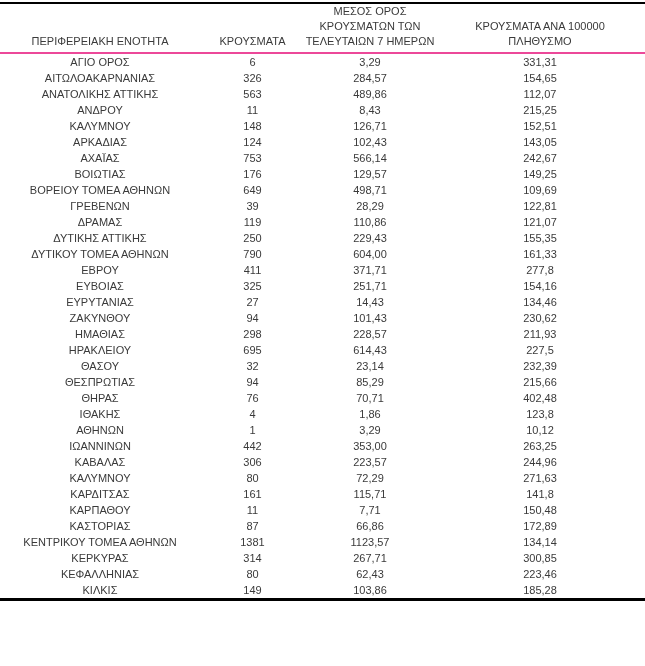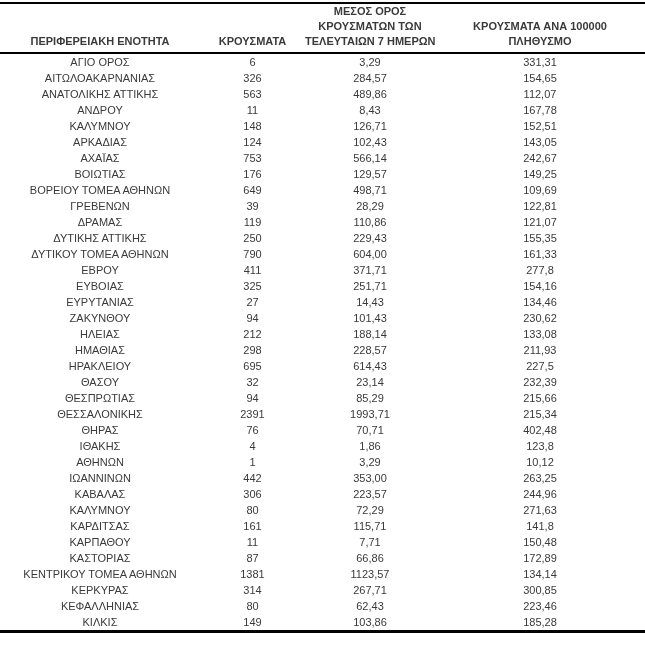--- a/index.html
+++ b/index.html
@@ -22,27 +22,27 @@
     border-top: 2px solid #000000;
     border-bottom: 3px solid #000000;
     color: #3a3a3a;
     font-size: 11px;
   }
   col.c1 { width: 200px; }
   col.c2 { width: 105px; }
   col.c3 { width: 130px; }
   col.c4 { width: 210px; }
   thead th {
-    font-weight: bold;
+    font-weight: normal;
     vertical-align: bottom;
     text-align: center;
     height: 45px;
     padding: 0 0 3px 0;
     line-height: 15px;
-    border-bottom: 2px solid #000000;
+    border-bottom: 2px solid #ec4899;
     white-space: nowrap;
   }
   tbody td {
     height: 16px;
     line-height: 16px;
     padding: 0;
     text-align: center;
     vertical-align: middle;
     white-space: nowrap;
     overflow: hidden;
@@ -94,21 +94,21 @@
         <tr>
     <td>ΑΝΑΤΟΛΙΚΗΣ ΑΤΤΙΚΗΣ</td>
     <td>563</td>
     <td>489,86</td>
     <td>112,07</td>
   </tr>
         <tr>
     <td>ΑΝΔΡΟΥ</td>
     <td>11</td>
     <td>8,43</td>
-    <td>167,78</td>
+    <td>215,25</td>
   </tr>
         <tr>
     <td>ΚΑΛΥΜΝΟΥ</td>
     <td>148</td>
     <td>126,71</td>
     <td>152,51</td>
   </tr>
         <tr>
     <td>ΑΡΚΑΔΙΑΣ</td>
     <td>124</td>
@@ -175,26 +175,20 @@
     <td>14,43</td>
     <td>134,46</td>
   </tr>
         <tr>
     <td>ΖΑΚΥΝΘΟΥ</td>
     <td>94</td>
     <td>101,43</td>
     <td>230,62</td>
   </tr>
         <tr>
-    <td>ΗΛΕΙΑΣ</td>
-    <td>212</td>
-    <td>188,14</td>
-    <td>133,08</td>
-  </tr>
-        <tr>
     <td>ΗΜΑΘΙΑΣ</td>
     <td>298</td>
     <td>228,57</td>
     <td>211,93</td>
   </tr>
         <tr>
     <td>ΗΡΑΚΛΕΙΟΥ</td>
     <td>695</td>
     <td>614,43</td>
     <td>227,5</td>
@@ -203,26 +197,20 @@
     <td>ΘΑΣΟΥ</td>
     <td>32</td>
     <td>23,14</td>
     <td>232,39</td>
   </tr>
         <tr>
     <td>ΘΕΣΠΡΩΤΙΑΣ</td>
     <td>94</td>
     <td>85,29</td>
     <td>215,66</td>
-  </tr>
-        <tr>
-    <td>ΘΕΣΣΑΛΟΝΙΚΗΣ</td>
-    <td>2391</td>
-    <td>1993,71</td>
-    <td>215,34</td>
   </tr>
         <tr>
     <td>ΘΗΡΑΣ</td>
     <td>76</td>
     <td>70,71</td>
     <td>402,48</td>
   </tr>
         <tr>
     <td>ΙΘΑΚΗΣ</td>
     <td>4</td>

